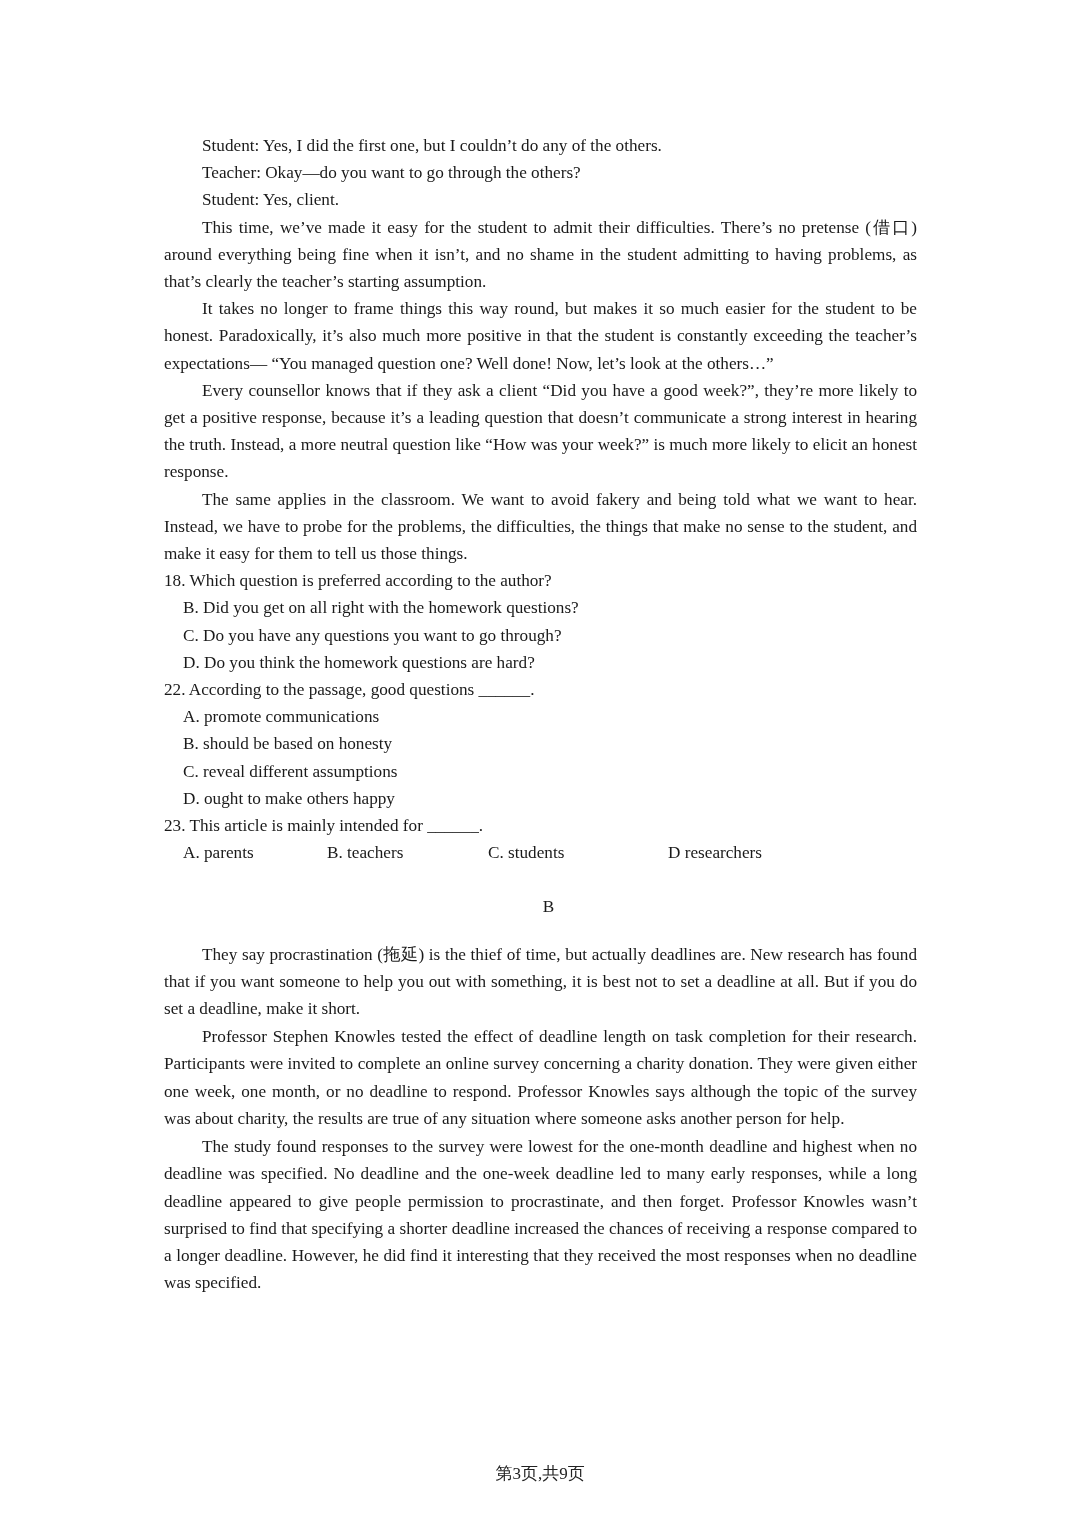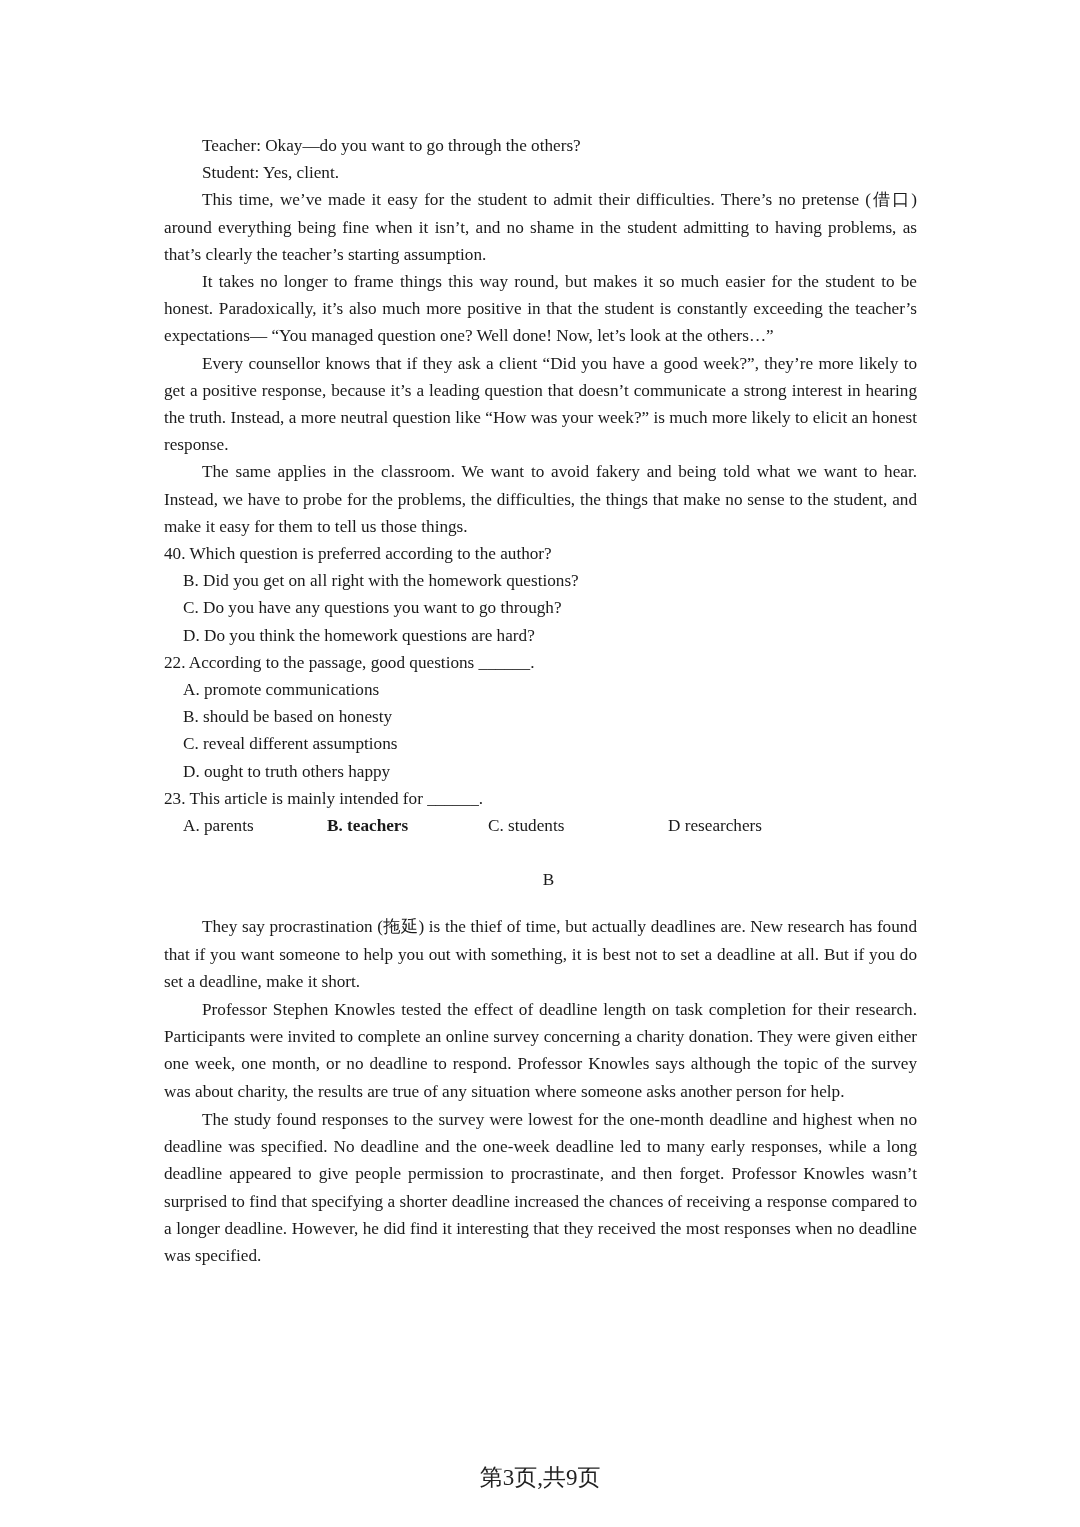--- a/index.html
+++ b/index.html
@@ -54,57 +54,58 @@
       line-height: 27.2px;
       margin-top: 27px;
       padding-left: 16px;
     }
     .footer {
       position: absolute;
       top: 1462px;
       left: 0;
       width: 1080px;
       text-align: center;
-      font-size: 23px;
+      font-size: 17px;
       color: #222;
     }
   </style>
 </head>
 <body>
 
 <div class="page">
 
+  <p class="line-block dialog">Student: Yes, I did the first one, but I couldn’t do any of the others.</p>
   <p class="line-block dialog">Teacher: Okay—do you want to go through the others?</p>
   <p class="line-block dialog">Student: Yes, client.</p>
 
   <p class="line-block para">This time, we’ve made it easy for the student to admit their difficulties. There’s no pretense (借口) around everything being fine when it isn’t, and no shame in the student admitting to having problems, as that’s clearly the teacher’s starting assumption.</p>
   <p class="line-block para">It takes no longer to frame things this way round, but makes it so much easier for the student to be honest. Paradoxically, it’s also much more positive in that the student is constantly exceeding the teacher’s expectations— “You managed question one? Well done! Now, let’s look at the others…”</p>
   <p class="line-block para">Every counsellor knows that if they ask a client “Did you have a good week?”, they’re more likely to get a positive response, because it’s a leading question that doesn’t communicate a strong interest in hearing the truth. Instead, a more neutral question like “How was your week?” is much more likely to elicit an honest response.</p>
   <p class="line-block para">The same applies in the classroom. We want to avoid fakery and being told what we want to hear. Instead, we have to probe for the problems, the difficulties, the things that make no sense to the student, and make it easy for them to tell us those things.</p>
 
   <div>
-    <p class="line-block noindent">40. Which question is preferred according to the author?</p>
+    <p class="line-block noindent">18. Which question is preferred according to the author?</p>
     <p class="line-block option">B. Did you get on all right with the homework questions?</p>
     <p class="line-block option">C. Do you have any questions you want to go through?</p>
     <p class="line-block option">D. Do you think the homework questions are hard?</p>
   </div>
 
   <div>
     <p class="line-block noindent">22. According to the passage, good questions ______.</p>
     <p class="line-block option">A. promote communications</p>
     <p class="line-block option">B. should be based on honesty</p>
     <p class="line-block option">C. reveal different assumptions</p>
-    <p class="line-block option">D. ought to truth others happy</p>
+    <p class="line-block option">D. ought to make others happy</p>
   </div>
 
   <div>
     <p class="line-block noindent">23. This article is mainly intended for ______.</p>
     <div class="options-row">
       <span style="left:19px;">A. parents</span>
-      <span style="left:163px;font-weight:bold;">B. teachers</span>
+      <span style="left:163px;">B. teachers</span>
       <span style="left:324px;">C. students</span>
       <span style="left:504px;">D researchers</span>
     </div>
   </div>
 
   <div class="section-title">B</div>
 
   <p class="line-block para" style="margin-top:20px;">They say procrastination (拖延) is the thief of time, but actually deadlines are. New research has found that if you want someone to help you out with something, it is best not to set a deadline at all. But if you do set a deadline, make it short.</p>
   <p class="line-block para" style="margin-top:1px;">Professor Stephen Knowles tested the effect of deadline length on task completion for their research. Participants were invited to complete an online survey concerning a charity donation. They were given either one week, one month, or no deadline to respond. Professor Knowles says although the topic of the survey was about charity, the results are true of any situation where someone asks another person for help.</p>
   <p class="line-block para" style="margin-top:1px;">The study found responses to the survey were lowest for the one-month deadline and highest when no deadline was specified. No deadline and the one-week deadline led to many early responses, while a long deadline appeared to give people permission to procrastinate, and then forget. Professor Knowles wasn’t surprised to find that specifying a shorter deadline increased the chances of receiving a response compared to a longer deadline. However, he did find it interesting that they received the most responses when no deadline was specified.</p>

